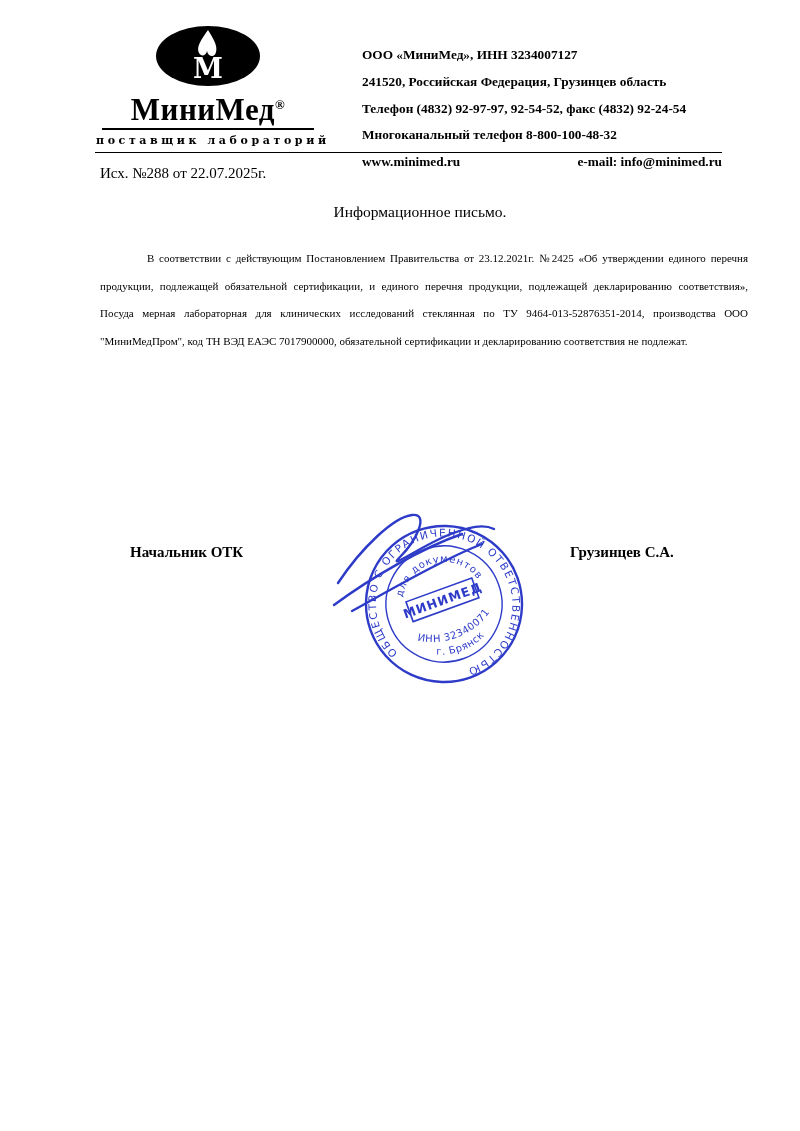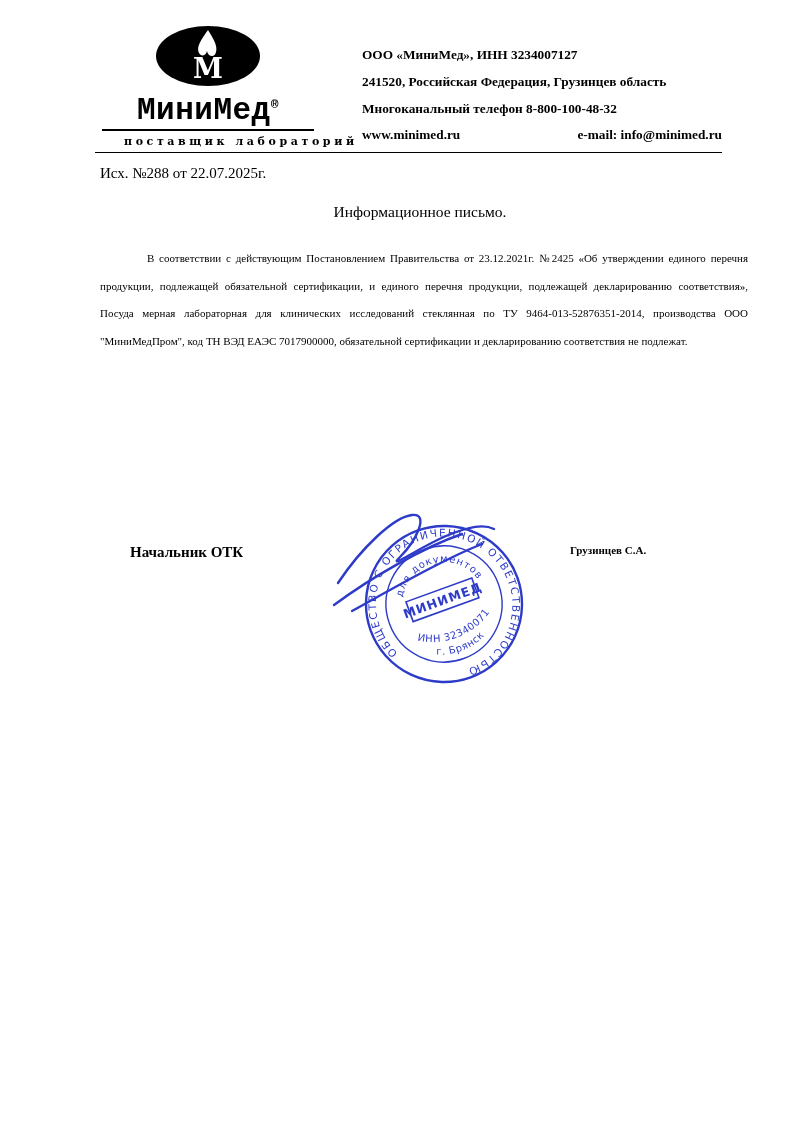--- a/index.html
+++ b/index.html
@@ -3,39 +3,39 @@
 <meta charset="utf-8">
 <style>
   * { margin:0; padding:0; box-sizing:border-box; }
   html,body { background:#ffffff; }
   body { font-family:"Liberation Serif", serif; color:#000; }
   .page { position:relative; width:800px; height:1131px; background:#fff; overflow:hidden; }
 
   
   .logo { position:absolute; left:96px; top:24px; width:224px; text-align:center; }
   .logo svg { display:block; margin:0 auto; }
-  .brand { font-family:Liberation Mono, monospace; font-weight:bold; font-size:31px; line-height:34px; letter-spacing:0.5px; white-space:nowrap; }
+  .brand { font-family:Liberation Serif, serif; font-weight:bold; font-size:31px; line-height:34px; letter-spacing:0.5px; white-space:nowrap; }
   .reg { font-size:13px; vertical-align:super; font-weight:bold; }
   .brand-rule { height:2px; background:#000; margin:1px 6px 4px 6px; }
-  .tagline { font-family:"DejaVu Serif", serif; font-weight:bold; font-size:11px; letter-spacing:3.6px; white-space:nowrap;margin-left:28px; }
+  .tagline { font-family:"DejaVu Serif", serif; font-weight:bold; font-size:11px; letter-spacing:3.6px; white-space:nowrap; }
 
   .company-info { position:absolute; left:362px; top:38px; width:360px; font-weight:bold; font-size:13.3px; line-height:18.8px; }
   .company-info div { white-space:nowrap;margin-top:8px; }
   .sup-a { vertical-align:super; font-size:11px; text-decoration:underline; }
   .contact-row { display:flex; justify-content:space-between; }
 
   .divider { position:absolute; left:95px; top:152px; width:627px; border-top:1.6px solid #000; }
 
   
   .ref { position:absolute; left:100px; top:165px; font-size:15px; }
   .title { position:absolute; left:0; top:203px; width:840px; text-align:center; font-size:15.5px; }
   .body-text { position:absolute; left:100px; top:245px; width:648px; font-size:11px; line-height:27.6px; text-align:justify; text-indent:47px; }
 
   .sig-position { position:absolute; left:130px; top:544px; font-weight:bold; font-size:15px;font-family:Liberation Serif, serif; }
-  .sig-name { position:absolute; left:570px; top:544px; font-weight:bold; font-size:11px; }
+  .sig-name { position:absolute; left:570px; top:544px; font-weight:bold; font-size:15px; }
 
   .stamp { position:absolute; left:322px; top:482px; z-index:1; }
   .signature { position:absolute; left:328px; top:505px; z-index:2; }
 </style>
 </head>
 <body>
 
 <div class="page">
 
   <header>
@@ -47,20 +47,21 @@
         <text x="54" y="54" text-anchor="middle" font-family="'DejaVu Serif', serif" font-weight="bold" font-size="27" fill="#fff">М</text>
       </svg>
       <div class="brand"><span>МиниМед</span><span class="reg">®</span></div>
       <div class="brand-rule"></div>
       <div class="tagline">поставщик лабораторий</div>
     </div>
 
     <div class="company-info">
       <div>ООО «МиниМед», ИНН 3234007127</div>
       <div>241520, Российская Федерация, Грузинцев область</div>
+      <div>Телефон (4832) 92-97-97, 92-54-52, факс (4832) 92-24-54</div>
       <div>Многоканальный телефон 8-800-100-48-32</div>
       <div class="contact-row">
         <span>www.minimed.ru</span>
         <span>e-mail: info@minimed.ru</span>
       </div>
     </div>
 
   </header>
 
   <div class="divider"></div>

